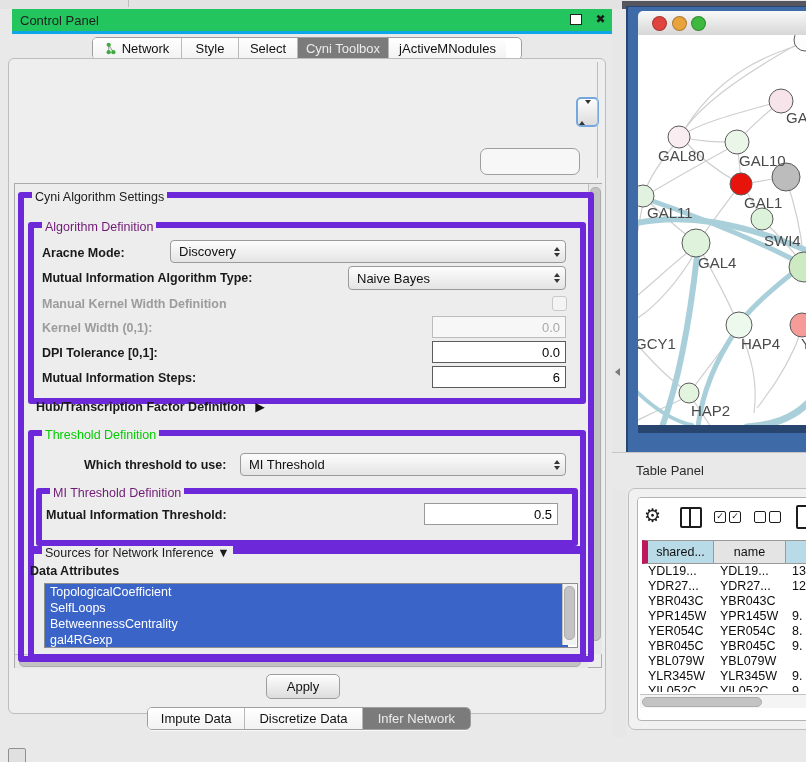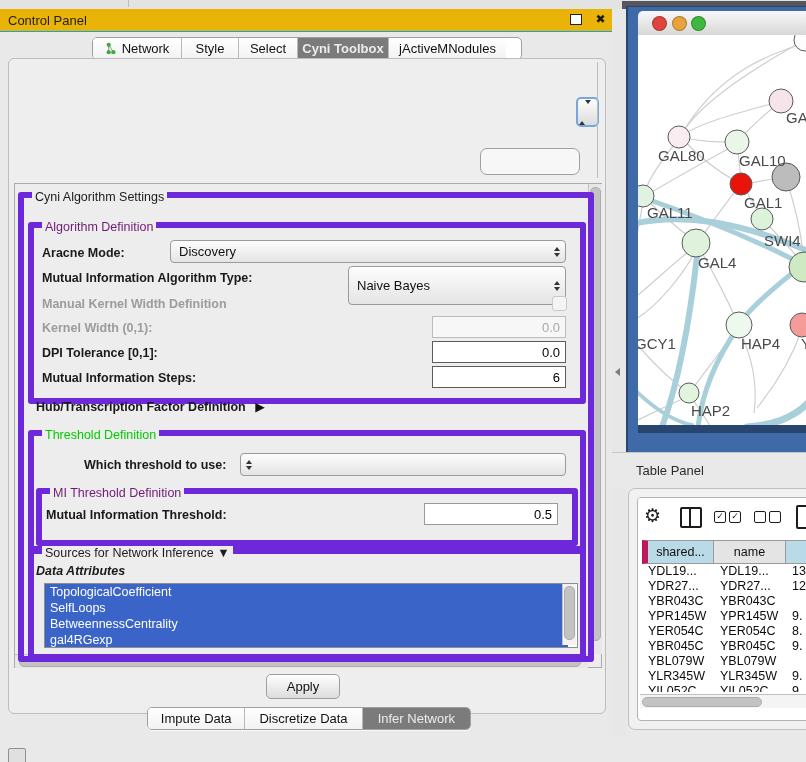--- a/index.html
+++ b/index.html
@@ -7,21 +7,21 @@
   #screen{position:relative;width:806px;height:762px;overflow:hidden;background:#e9e9e9;}
   .abs{position:absolute;}
 
   
   .top-strip{left:0;top:0;width:806px;height:9px;background:#e3e3e3;}
   .top-strip .vsep{position:absolute;left:128px;top:0;width:1px;height:7px;background:#bdbdbd;}
   .top-dark{left:622px;top:1px;width:184px;height:8px;background:#56565e;}
 
   
   .cpanel{left:0;top:9px;width:612px;height:722px;background:#e9e9e9;border-right:1px solid #c4c4c4;}
-  .cp-title{left:0;top:9px;width:612px;height:22px;background:#eab308;border-bottom:1px solid #0ea5e9;}
+  .cp-title{left:12px;top:9px;width:612px;height:22px;background:#22c55e;border-bottom:3px solid #0ea5e9;}
   .cp-title .t{position:absolute;left:8px;top:4px;font-size:13px;color:#1f1f1f;}
   .wicon{position:absolute;top:5px;width:13px;height:12px;font-size:12px;color:#1a1a1a;text-align:center;line-height:12px;cursor:pointer;}
   .float-icon{left:570px;border:1.5px solid #222;background:#fff;width:10px;height:9px;}
   .close-icon{left:594px;font-weight:bold;}
 
   
   .seg-tabs{display:flex;border:1px solid #9f9f9f;border-radius:5px;overflow:hidden;background:#ffffff;height:21px;box-shadow:0 1px 0 rgba(255,255,255,.7);}
   .seg{display:flex;align-items:center;justify-content:center;font-size:13px;color:#111;border-right:1px solid #b9b9b9;cursor:pointer;background:linear-gradient(#ffffff,#f2f2f2);white-space:nowrap;}
   .seg:last-child{border-right:none;}
   .seg.sel{background:#7b7b7b;color:#ececec;}
@@ -139,21 +139,21 @@
           <circle cx="9" cy="11" r="2.3" fill="#3faa3f"></circle>
       </svg>
       <span>Network</span>
     </div>
     <div class="seg" style="width:56px;">
         <span>Style</span>
       </div>
     <div class="seg" style="width:58px;">
         <span>Select</span>
       </div>
-    <div class="seg sel" style="width:90px;font-weight:bold;">
+    <div class="seg sel" style="width:90px;">
         <span>Cyni Toolbox</span>
       </div>
     <div class="seg" style="width:117px;">
         <span>jActiveMNodules</span>
       </div>
   </div>
 
   <div class="abs main-panel"></div>
 
   <div class="abs hint-combo">
@@ -182,21 +182,21 @@
   <div class="lbl abs" style="left:42px;top:246px;">Aracne Mode:</div>
   <div class="combo" style="left:170px;top:240px;width:396px;height:23px;">
     <span class="val">Discovery</span>
     <span class="arr">
         <span class="tri-up"></span>
         <span class="tri-dn"></span>
       </span>
   </div>
 
   <div class="lbl abs" style="left:42px;top:271px;">Mutual Information Algorithm Type:</div>
-  <div class="combo" style="left:348px;top:266px;width:218px;height:39px;">
+  <div class="combo" style="left:348px;top:266px;width:218px;height:24px;">
     <span class="val">Naive Bayes</span>
     <span class="arr">
         <span class="tri-up"></span>
         <span class="tri-dn"></span>
       </span>
   </div>
 
   <div class="lbl dis abs" style="left:42px;top:297px;">Manual Kernel Width Definition</div>
   <div class="checkbox" style="left:552px;top:296px;"></div>
 
@@ -212,35 +212,36 @@
   <div class="hubrow" style="left:36px;top:399px;">
     <span>Hub/Transcription Factor Definition</span>
     <span class="hub-arr">▶</span>
   </div>
 
   <div class="abs gbox" style="left:28px;top:430px;width:546px;height:110px;">
     <span class="gtitle green" style="left:8px;">Threshold Definition</span>
   </div>
   <div class="lbl abs" style="left:84px;top:458px;">Which threshold to use:</div>
   <div class="combo" style="left:240px;top:453px;width:326px;height:23px;">
+    <span class="val">MI Threshold</span>
     <span class="arr">
         <span class="tri-up"></span>
         <span class="tri-dn"></span>
       </span>
   </div>
   <div class="abs gbox" style="left:36px;top:488px;width:530px;height:46px;">
     <span class="gtitle blue" style="left:8px;background:#ededed;">MI Threshold Definition</span>
   </div>
   <div class="lbl abs" style="left:46px;top:508px;">Mutual Information Threshold:</div>
   <div class="field" style="left:424px;top:503px;width:134px;height:22px;border:1px solid #9a9a9a;">0.5</div>
 
   <div class="abs gbox" style="left:28px;top:548px;width:546px;height:100px;">
     <span class="gtitle black" style="left:8px;"><span>Sources for Network Inference</span> <span>▼</span></span>
   </div>
-  <div class="lbl abs" style="left:36px;top:564px;font-style:italic;">Data Attributes</div>
+  <div class="lbl abs" style="left:30px;top:564px;">Data Attributes</div>
   <div class="attr-list" style="left:44px;top:583px;width:532px;height:63px;">
     <div class="attr-item">TopologicalCoefficient</div>
     <div class="attr-item">SelfLoops</div>
     <div class="attr-item">BetweennessCentrality</div>
     <div class="attr-item">gal4RGexp</div>
   </div>
   <div class="vsb" style="left:562px;top:584px;width:13px;height:61px;background:#f2f2f2;">
     <div class="thumb" style="top:2px;height:52px;"></div>
   </div>
 

